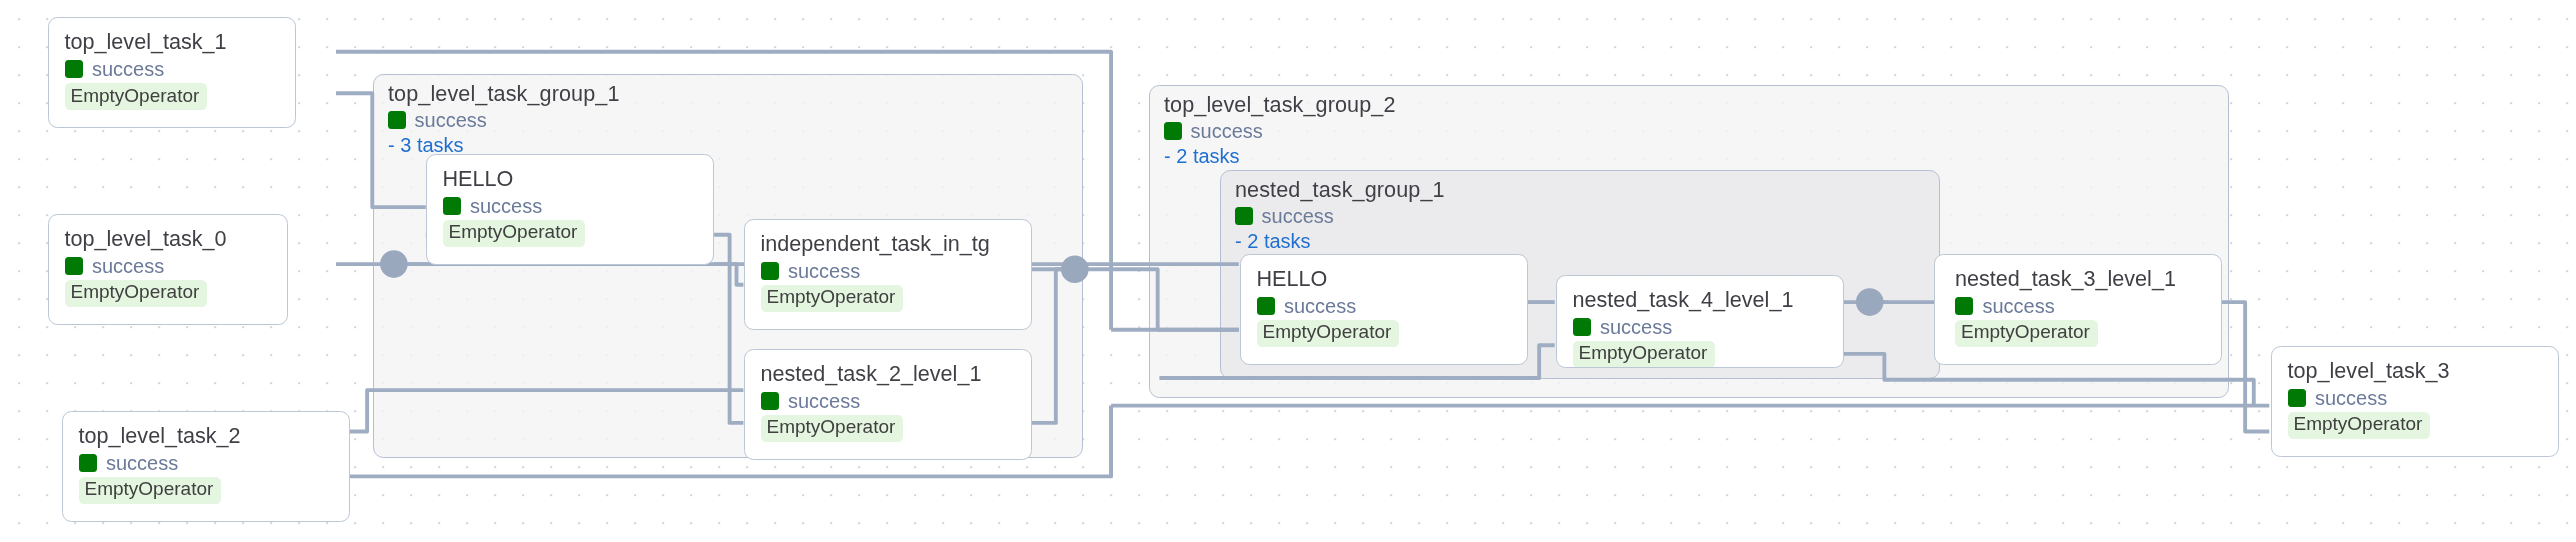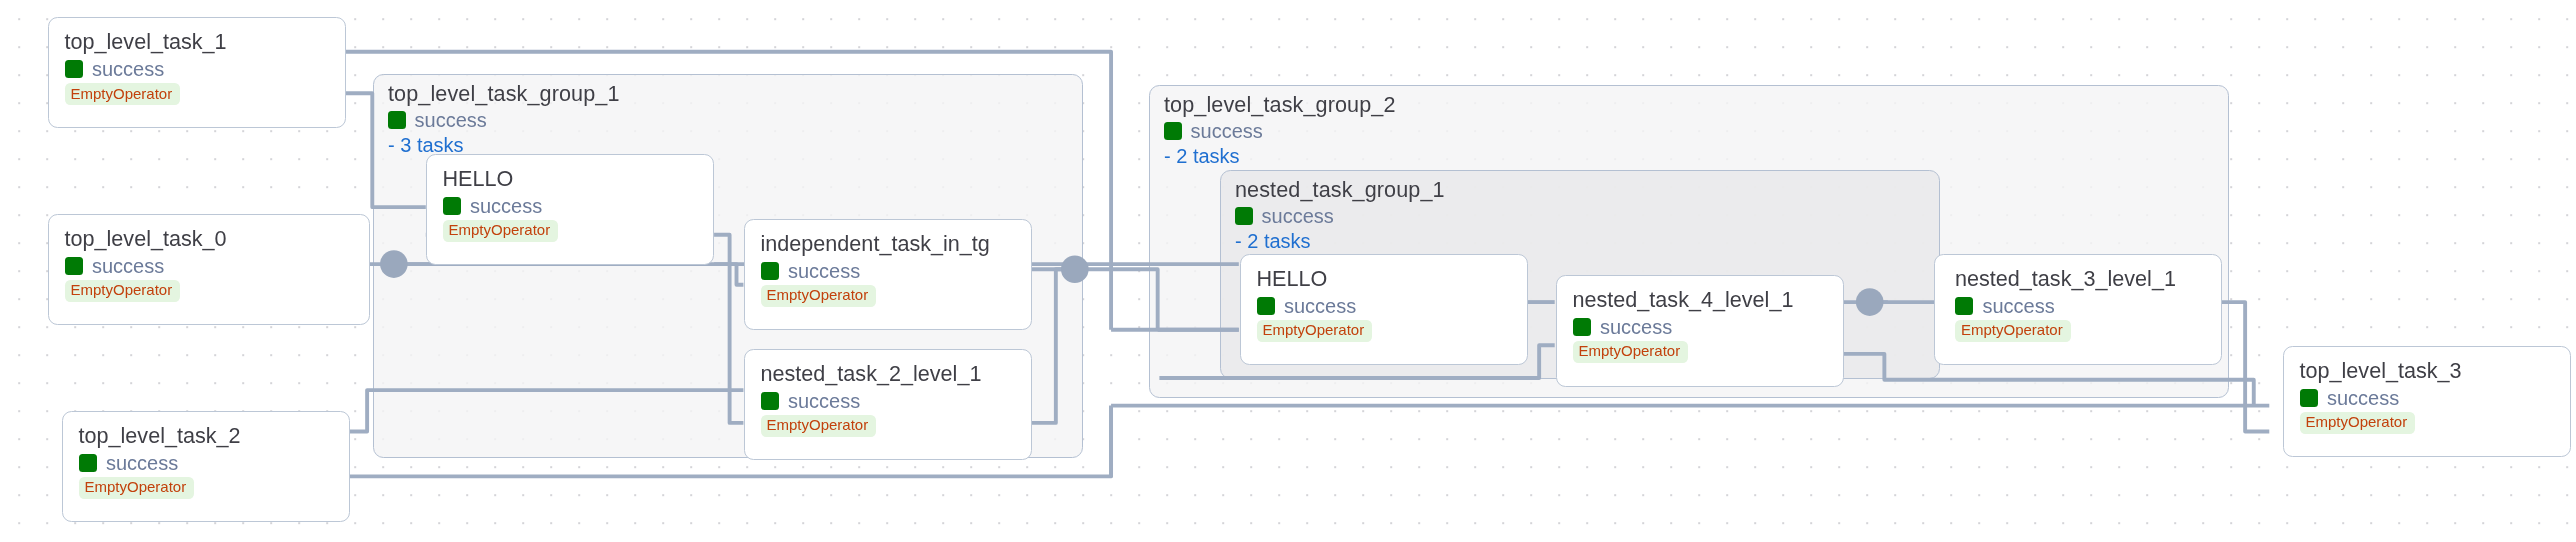--- a/index.html
+++ b/index.html
@@ -55,21 +55,21 @@
     margin-bottom:4.3px;
   }
   .node-status{display:flex;align-items:center;gap:9.5px;margin-bottom:3.5px;}
   .sw{
     width:18px;height:18px;border-radius:3.5px;background:#007a05;
     display:inline-block;flex:0 0 auto;
   }
   .sw-lbl{font-size:20px;color:#6b7a99;line-height:1;}
   .op{
     display:inline-block;
-    font-size:15px;color:#c2410c;
+    font-size:19px;color:#404040;
     background:#e4f5e0;border-radius:5.2px;
     padding:1.7px 7.8px 3.5px 6px;line-height:1.15;
     white-space:nowrap;
   }
   
   #edges{position:absolute;left:0;top:0;width:2576px;height:542px;z-index:4;pointer-events:none;}
   #edges path{fill:none;stroke:#9fadc2;stroke-width:4.5;stroke-linecap:butt;stroke-linejoin:round;}
   #edges circle{fill:#9aa8bd;}
 </style>
 </head>
@@ -146,30 +146,30 @@
     <path d="M 2572 350 L 2600 350 L 2600 500 L 2628 500"></path>
 
     <path d="M 1286 470 L 2628 470"></path>
     <path d="M 1286 552 L 1286 470"></path>
 
     <circle cx="455" cy="306" r="16"></circle>
     <circle cx="1244" cy="312" r="16"></circle>
     <circle cx="2165" cy="350" r="16"></circle>
   </svg>
 
-  <div class="node" style="left:48px;top:17.3px;width:298px;height:111px;">
+  <div class="node" style="left:48px;top:17.3px;width:248px;height:111px;">
     <div class="node-title">top_level_task_1</div>
     <div class="node-status">
       <span class="sw"></span>
       <span class="sw-lbl">success</span>
     </div>
     <span class="op">EmptyOperator</span>
   </div>
 
-  <div class="node" style="left:48px;top:214px;width:322px;height:111px;">
+  <div class="node" style="left:48px;top:214px;width:240px;height:111px;">
     <div class="node-title">top_level_task_0</div>
     <div class="node-status">
       <span class="sw"></span>
       <span class="sw-lbl">success</span>
     </div>
     <span class="op">EmptyOperator</span>
   </div>
 
   <div class="node" style="left:48px;top:411px;width:288px;height:111px;margin-left:14px;">
     <div class="node-title">top_level_task_2</div>
@@ -209,39 +209,39 @@
 
   <div class="node" style="left:1240px;top:254px;width:288px;height:111px;">
     <div class="node-title">HELLO</div>
     <div class="node-status">
       <span class="sw"></span>
       <span class="sw-lbl">success</span>
     </div>
     <span class="op">EmptyOperator</span>
   </div>
 
-  <div class="node" style="left:1556px;top:275px;width:288px;height:112px;">
+  <div class="node" style="left:1556px;top:275px;width:288px;height:93px;">
     <div class="node-title">nested_task_4_level_1</div>
     <div class="node-status">
       <span class="sw"></span>
       <span class="sw-lbl">success</span>
     </div>
     <span class="op">EmptyOperator</span>
   </div>
 
   <div class="node" style="left:1934px;top:254px;width:288px;height:111px;padding-left:20px;">
     <div class="node-title">nested_task_3_level_1</div>
     <div class="node-status">
       <span class="sw"></span>
       <span class="sw-lbl">success</span>
     </div>
     <span class="op">EmptyOperator</span>
   </div>
 
-  <div class="node" style="left:2271px;top:346px;width:288px;height:111px;margin-left:12px;">
+  <div class="node" style="left:2271px;top:346px;width:288px;height:111px;">
     <div class="node-title">top_level_task_3</div>
     <div class="node-status">
       <span class="sw"></span>
       <span class="sw-lbl">success</span>
     </div>
     <span class="op">EmptyOperator</span>
   </div>
 
 </div>
 

